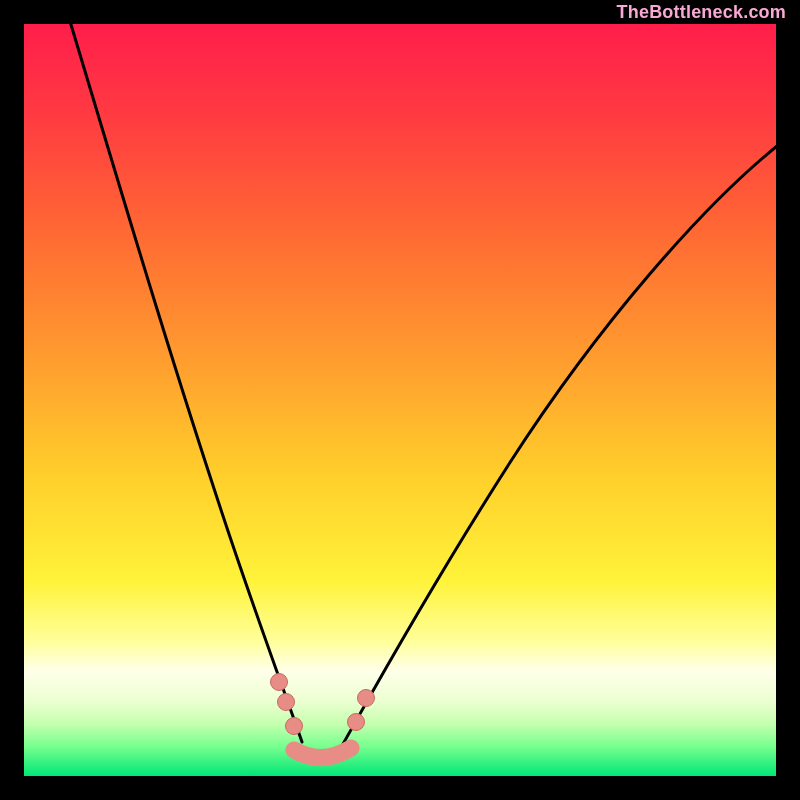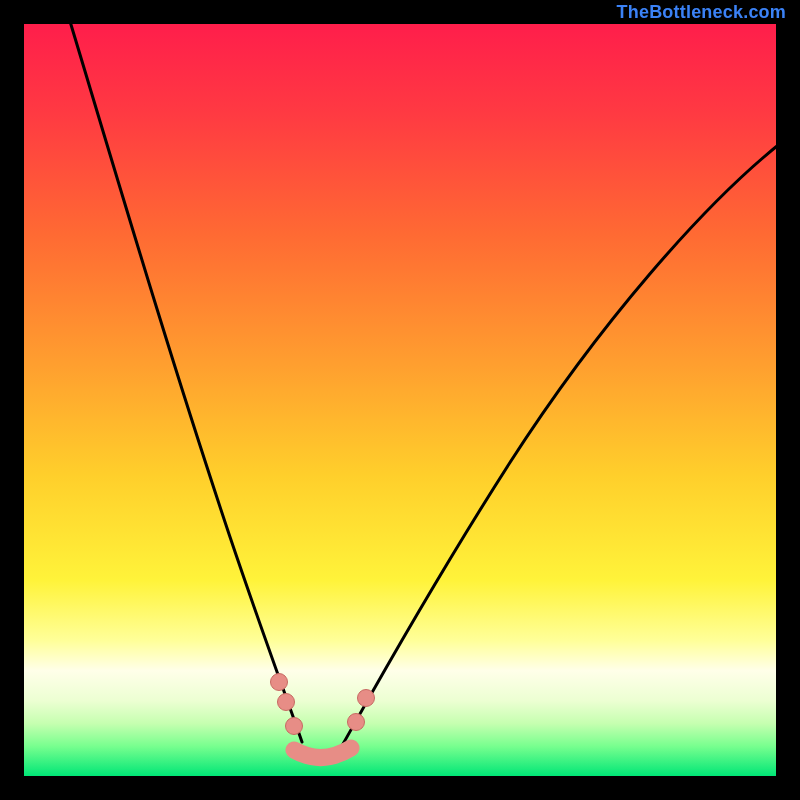--- a/index.html
+++ b/index.html
@@ -38,21 +38,21 @@
     height: 100%;
     overflow: visible;
   }
   .watermark {
     position: absolute;
     top: 2px;
     right: 14px;
     font-family: Arial, Helvetica, sans-serif;
     font-size: 18px;
     font-weight: 600;
-    color: #3b82f6;
+    color: #f9a8d4;
     letter-spacing: 0.2px;
     user-select: none;
     margin-left: 26px;
   }
 </style>
 </head>
 <body>
 <div class="wrap">
 
   <div class="watermark">TheBottleneck.com</div>

